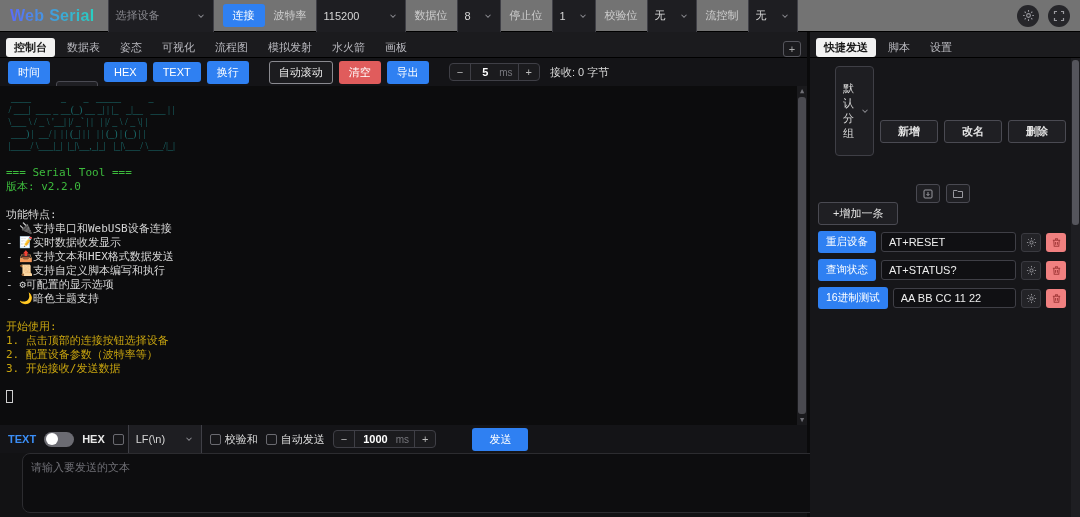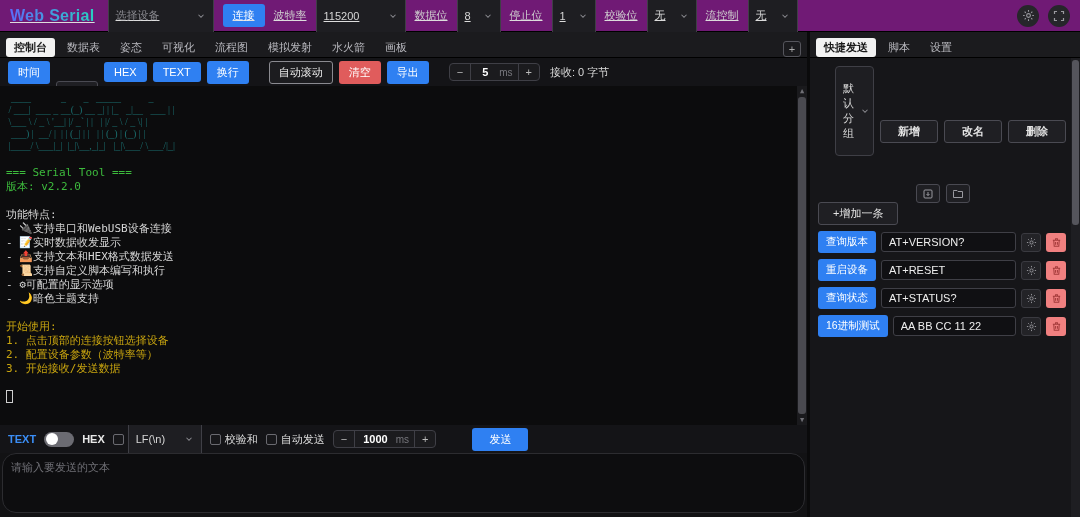--- a/index.html
+++ b/index.html
@@ -1,21 +1,21 @@
 <!DOCTYPE html>
 <html><head>
 <meta charset="utf-8">
 <style>
   * { margin:0; padding:0; box-sizing:border-box; }
   html,body { width:1080px; height:517px; overflow:hidden; }
   body { background:#121214; font-family:"Liberation Sans", sans-serif; color:#ddd; font-size:11px; }
   svg { display:block; }
 
   
-  .header { height:32px; background:#701a75; display:flex; align-items:center; gap:9px; padding:0 10px; border-bottom:1px solid #000;text-decoration:underline; }
+  .header { height:32px; background:#737373; display:flex; align-items:center; gap:9px; padding:0 10px; border-bottom:1px solid #000; }
   .logo { font-size:16px; font-weight:bold; background:linear-gradient(90deg,#5b6cf8,#28d0c0); -webkit-background-clip:text; background-clip:text; color:transparent; margin-right:4px; letter-spacing:.3px; }
   .select { display:inline-flex; align-items:center; justify-content:space-between; gap:6px; background:#1e1e22; border:1px solid #3f3f46; border-radius:4px; padding:14px 7px; color:#d6d6d6; cursor:pointer; }
   .select.placeholder { color:#8a8a90; }
   .chev { width:10px; height:10px; color:#8a8a90; flex:none; }
   .hlabel { color:#cfcfcf; }
   .btn { display:inline-flex; align-items:center; justify-content:center; font-size:11px; border-radius:3px; padding:3px 9px; border:1px solid transparent; color:#fff; cursor:pointer; white-space:nowrap; }
   .btn.blue { background:#2f80f2; }
   .btn.red { background:#e05c5c; }
   .btn.dark { background:#1f1f23; border-color:#4a4a52; color:#e3e3e3;margin-top:40px; }
   .btn.outline { background:#1c1c1f; border-color:#8a8a90; color:#eee; }
@@ -56,21 +56,21 @@
 
   
   .sendbar { height:28px; display:flex; align-items:center; gap:8px; padding:0 8px; background:#141417; }
   .lbl-blue { color:#3b8ef6; font-weight:bold; }
   .lbl-white { color:#e8e8e8; font-weight:bold; }
   .toggle { width:30px; height:15px; border-radius:8px; background:#6b6b72; position:relative; cursor:pointer; flex:none; }
   .knob { position:absolute; left:2px; top:1.5px; width:12px; height:12px; border-radius:50%; background:#fff; }
   .checkbox { width:11px; height:11px; border:1px solid #6a6a70; border-radius:2px; background:#17171a; cursor:pointer; flex:none; }
   .chk-group { display:flex; align-items:center; gap:4px; }
   .ta-wrap { padding:0 2px 2px 2px; }
-  textarea { width:100%; height:60px; background:#0d0d0f; border:1px solid #2c2c30; border-radius:14px; resize:none; color:#ddd; font-family:"Liberation Sans", sans-serif; font-size:11px; padding:6px 8px; outline:none; }
+  textarea { width:100%; height:60px; background:#0d0d0f; border:1px solid #2c2c30; border-radius:8px; resize:none; color:#ddd; font-family:"Liberation Sans", sans-serif; font-size:11px; padding:6px 8px; outline:none;margin-left:20px; }
   textarea::placeholder { color:#6e6e74; }
 
   
   .rbody { position:relative; flex:1; padding:8px 14px 8px 8px; display:flex; flex-direction:column; gap:6px; }
   .row { display:flex; align-items:center; gap:6px; }
   .grow { flex:1; min-width:0;margin-left:17px; }
   .sm-btn { padding:3px 17px;font-weight:bold; }
   .icon-btn { width:24px; height:19px; background:#1f1f23; border:1px solid #4a4a52; border-radius:3px; display:flex; align-items:center; justify-content:center; color:#9a9aa0; cursor:pointer; }
   .qs-row { display:flex; align-items:center; gap:5px; }
   .qs-label { font-size:10.5px; padding:3px 7px; min-width:52px; }
@@ -309,39 +309,20 @@
         </div>
         <div class="icon-btn">
           <span>
               <svg width="12" height="12" viewBox="0 0 24 24" fill="none" stroke="currentColor" stroke-width="2">
                 <path d="M3 7V5h7l2 2h9v12H3V7z"></path>
               </svg>
             </span>
         </div>
       </div>
 
-      <div class="qs-row">
-        <div class="btn blue qs-label">查询版本</div>
-        <input class="qs-input" value="AT+VERSION?" style="">
-        <div class="qs-gear">
-            <span>
-              <svg width="11" height="11" viewBox="0 0 24 24" fill="none" stroke="currentColor" stroke-width="2">
-                <circle cx="12" cy="12" r="3.5"></circle>
-                <path d="M12 2v3M12 19v3M2 12h3M19 12h3M4.9 4.9l2.1 2.1M17 17l2.1 2.1M19.1 4.9L17 7M7 17l-2.1 2.1"></path>
-              </svg>
-            </span>
-          </div>
-        <div class="qs-del">
-            <span>
-              <svg width="11" height="11" viewBox="0 0 24 24" fill="none" stroke="currentColor" stroke-width="2.2">
-                <path d="M4 7h16M10 7V4h4v3M6 7l1 13h10l1-13M10 11v6M14 11v6"></path>
-              </svg>
-            </span>
-          </div>
-      </div>
 
       <div class="qs-row">
         <div class="btn blue qs-label">重启设备</div>
         <input class="qs-input" value="AT+RESET" style="">
         <div class="qs-gear">
             <span>
               <svg width="11" height="11" viewBox="0 0 24 24" fill="none" stroke="currentColor" stroke-width="2">
                 <circle cx="12" cy="12" r="3.5"></circle>
                 <path d="M12 2v3M12 19v3M2 12h3M19 12h3M4.9 4.9l2.1 2.1M17 17l2.1 2.1M19.1 4.9L17 7M7 17l-2.1 2.1"></path>
               </svg>

